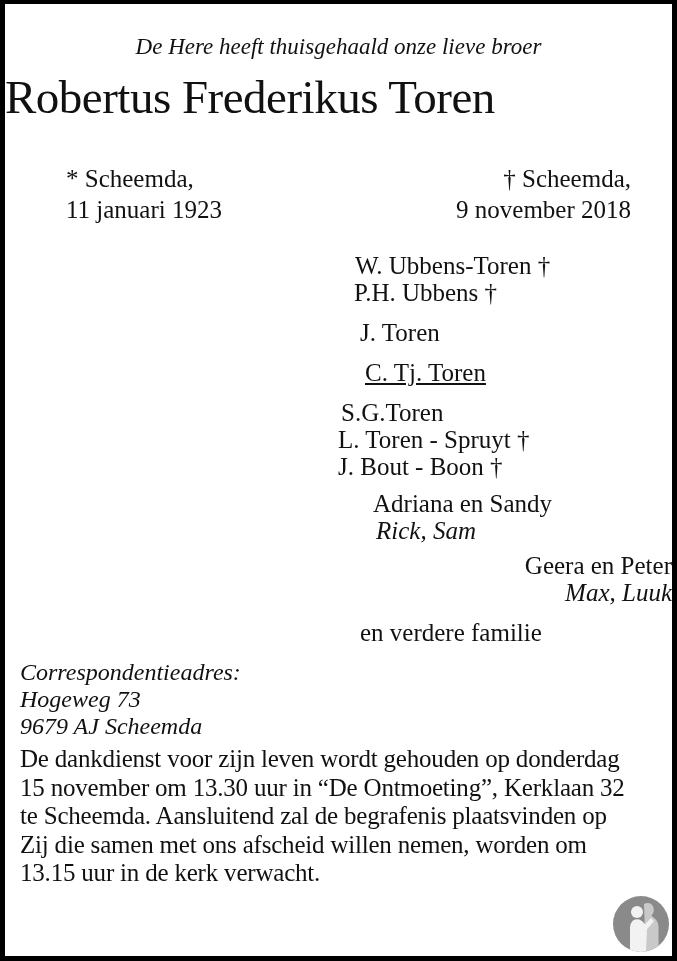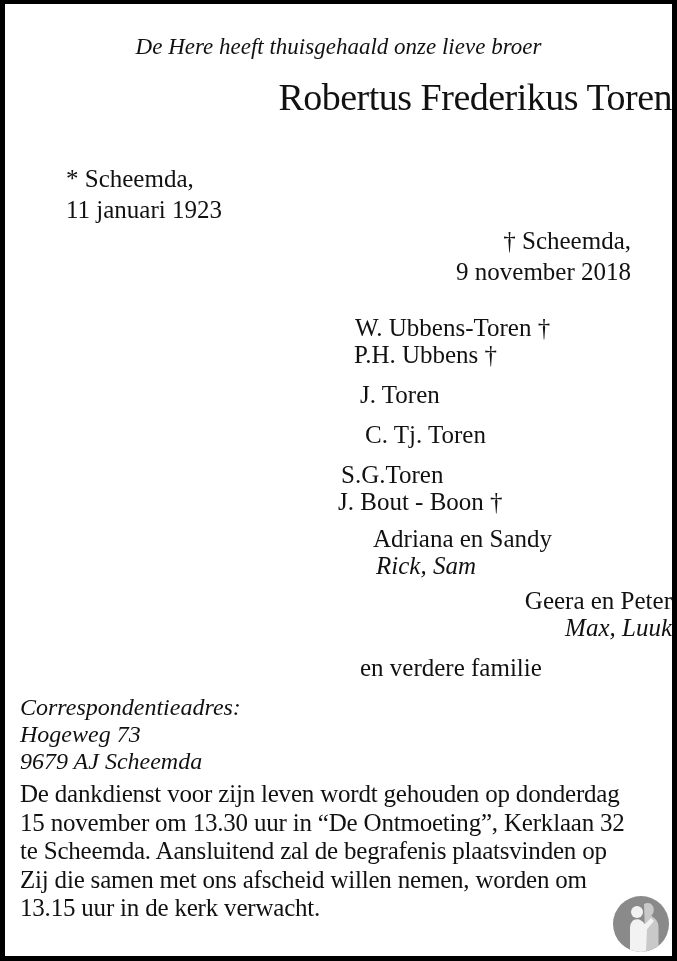--- a/index.html
+++ b/index.html
@@ -18,34 +18,33 @@
   .italic { font-style: italic; }
   .intro {
     margin-top: 29px;
     text-align: center;
     font-style: italic;
     font-size: 23px;
     line-height: 28px;
   }
   .name {
     margin: 10px 0 0 0;
-    text-align: right;
-    font-size: 38px;
+    text-align: left;
+    font-size: 47px;
     font-weight: normal;
     line-height: 52px;
     letter-spacing: -0.5px;
   }
   .dates {
     display: flex;
     justify-content: space-between;
     margin-top: 40px;
     padding: 0 41px 0 61px;
     font-size: 25px;
     line-height: 31px;
-    flex-direction: column;
   }
   .death-block { text-align: right; }
   .relatives {
     margin-top: 27px;
     font-size: 25px;
     line-height: 27px;
   }
   .rel-line { white-space: nowrap; }
   .correspondence {
     margin-top: 13px;
@@ -95,22 +94,23 @@
     <div class="death-block">
       <div>† Scheemda,</div>
       <div>9 november 2018</div>
     </div>
   </div>
 
   <div class="relatives">
       <div class="rel-line" style="margin-left: 350px;">W. Ubbens-Toren †</div>
       <div class="rel-line" style="margin-left: 349px;">P.H. Ubbens †</div>
       <div class="rel-line" style="margin-left: 355px; margin-top: 13px;">J. Toren</div>
-      <div class="rel-line" style="margin-left: 360px; margin-top: 13px;">C. Tj. Toren</div>
+      <div class="rel-line" style="margin-left: 360px; margin-top: 13px; text-decoration: underline;">C. Tj. Toren</div>
       <div class="rel-line" style="margin-left: 336px; margin-top: 13px;">S.G.Toren</div>
+      <div class="rel-line" style="margin-left: 333px;">L. Toren - Spruyt †</div>
       <div class="rel-line" style="margin-left: 333px;">J. Bout - Boon †</div>
       <div class="rel-line" style="margin-left: 368px; margin-top: 10px;">Adriana en Sandy</div>
       <div class="rel-line italic" style="margin-left: 371px;">Rick, Sam</div>
       <div class="rel-line" style="margin-left: 368px; margin-top: 8px; text-align: right;">Geera en Peter</div>
       <div class="rel-line italic" style="margin-left: 371px; text-align: right;">Max, Luuk</div>
       <div class="rel-line" style="margin-left: 355px; margin-top: 13px;">en verdere familie</div>
     </div>
 
   <div class="correspondence">
     <div>Correspondentieadres:</div>

